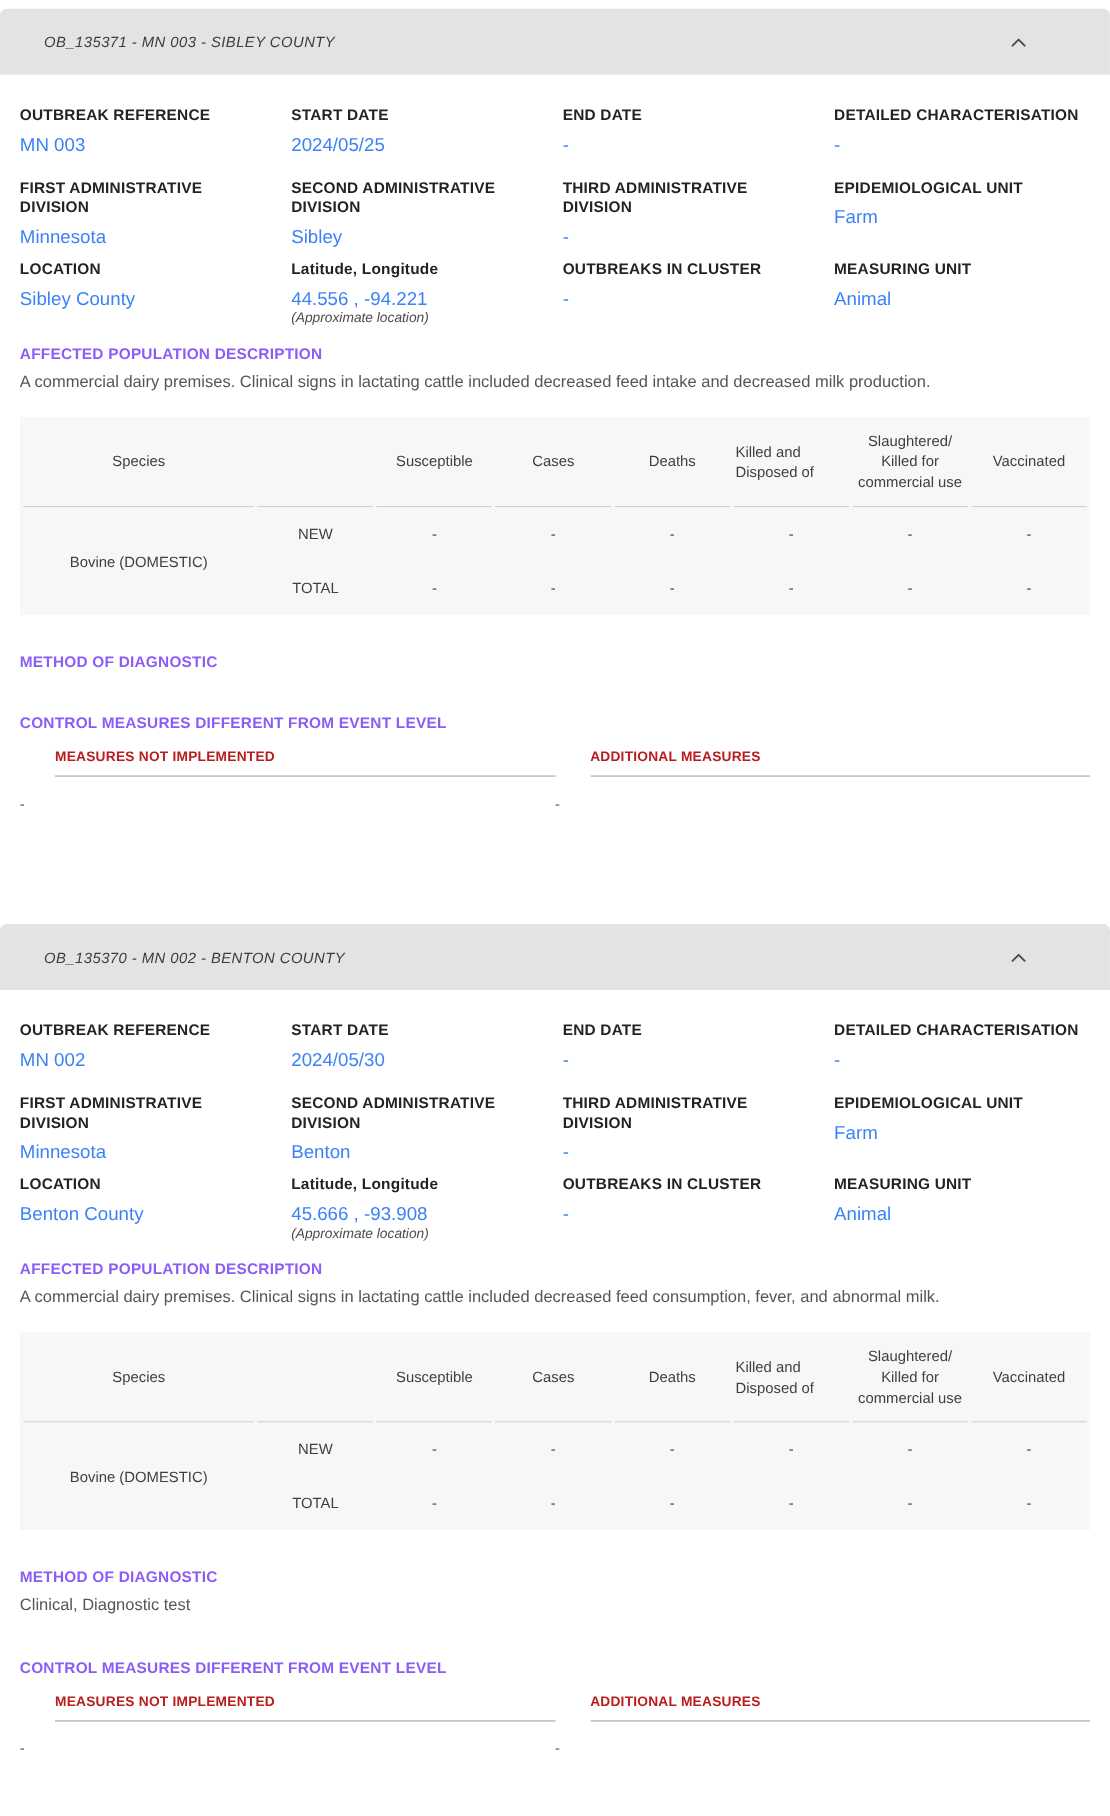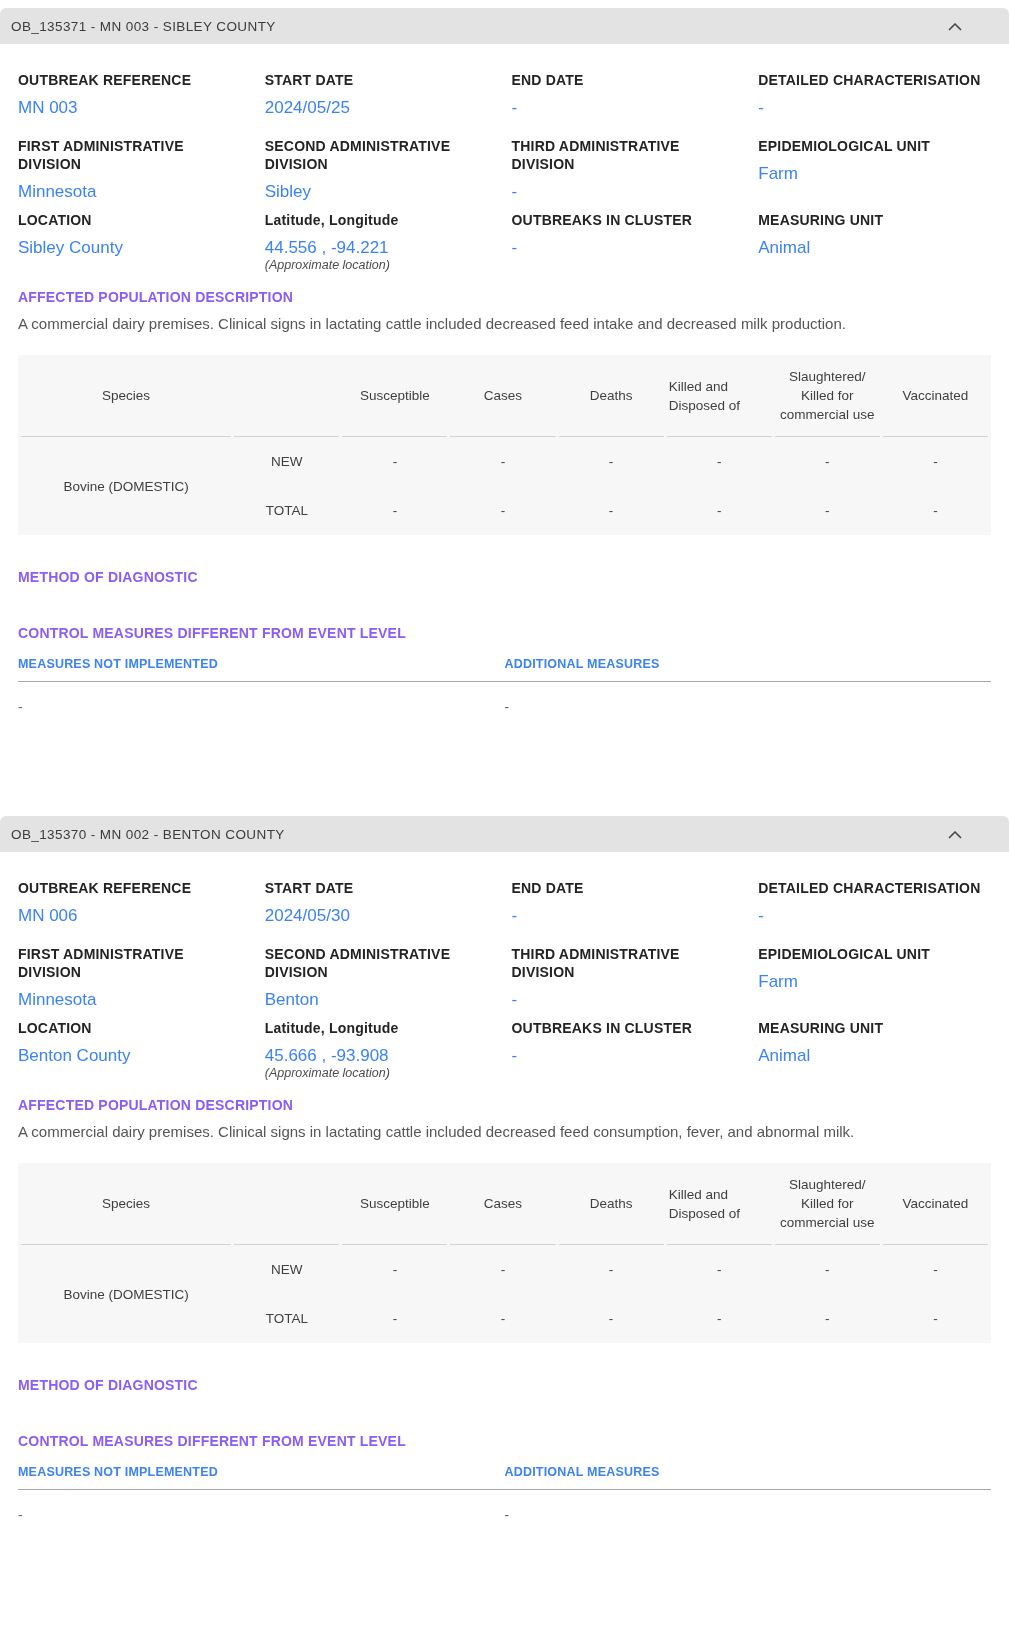--- a/index.html
+++ b/index.html
@@ -7,27 +7,28 @@
     width: 1009px; height: 1651px; overflow: hidden;
     background: #ffffff;
     font-family: "Liberation Sans", "DejaVu Sans", sans-serif;
   }
   body { padding-top: 8px; }
 
   
   .panel + .panel { margin-top: 100px; }
 
   .panel-header {
-    height: 36px;
+    height: 60px;
     background: #e3e3e3;
     border-radius: 6px 6px 0 0;
     display: flex;
     align-items: center;
     justify-content: space-between;
-    padding: 0 11px;
+    padding: 0 40px;
+    font-style: italic;
   }
   .panel-title {
     font-size: 13.5px;
     color: #3c3c3c;
     letter-spacing: 0.4px;
   }
   .chevron { margin-right: 36px; display: flex; align-items: center; }
   .chevron svg { display: block; }
 
   .panel-body { padding: 0 18px; }
@@ -117,24 +118,25 @@
   .control-section { margin-top: 38px; }
   .measures-row {
     margin-top: 14px;
     display: grid;
     grid-template-columns: 1fr 1fr;
   }
   .measure-label {
     font-size: 12.5px;
     font-weight: bold;
     line-height: 16px;
-    color: #3b82f6;
+    color: #b91c1c;
     letter-spacing: 0.2px;
     padding-bottom: 9px;
     border-bottom: 1px solid #a6a6a6;
+    margin-left: 32px;
   }
   .measure-value {
     margin-top: 16px;
     font-size: 13.5px;
     line-height: 18px;
     color: #555555;
   }
 </style>
 </head>
 <body>
@@ -291,21 +293,21 @@
       <svg width="14" height="9" viewBox="0 0 14 9">
           <polyline points="1.5,7.5 7,2 12.5,7.5" fill="none" stroke="#4a4a4a" stroke-width="1.7" stroke-linecap="round" stroke-linejoin="round"></polyline>
         </svg>
     </span>
   </div>
   <div class="panel-body">
 
     <div class="frow frow-1">
       <div class="field">
         <div class="flabel">OUTBREAK REFERENCE</div>
-        <div class="fvalue">MN 006</div>
+        <div class="fvalue">MN 002</div>
       </div>
       <div class="field">
         <div class="flabel">START DATE</div>
         <div class="fvalue">2024/05/30</div>
       </div>
       <div class="field">
         <div class="flabel">END DATE</div>
         <div class="fvalue">-</div>
       </div>
       <div class="field">
@@ -403,20 +405,21 @@
           <td>-</td>
           <td>-</td>
           <td>-</td>
           <td>-</td>
         </tr>
       </tbody>
     </table>
 
     <div class="section method-section">
       <div class="section-label">METHOD OF DIAGNOSTIC</div>
+      <div class="section-text">Clinical, Diagnostic test</div>
     </div>
 
     <div class="section control-section">
       <div class="section-label">CONTROL MEASURES DIFFERENT FROM EVENT LEVEL</div>
       <div class="measures-row">
         <div>
           <div class="measure-label">MEASURES NOT IMPLEMENTED</div>
           <div class="measure-value">-</div>
         </div>
         <div>

